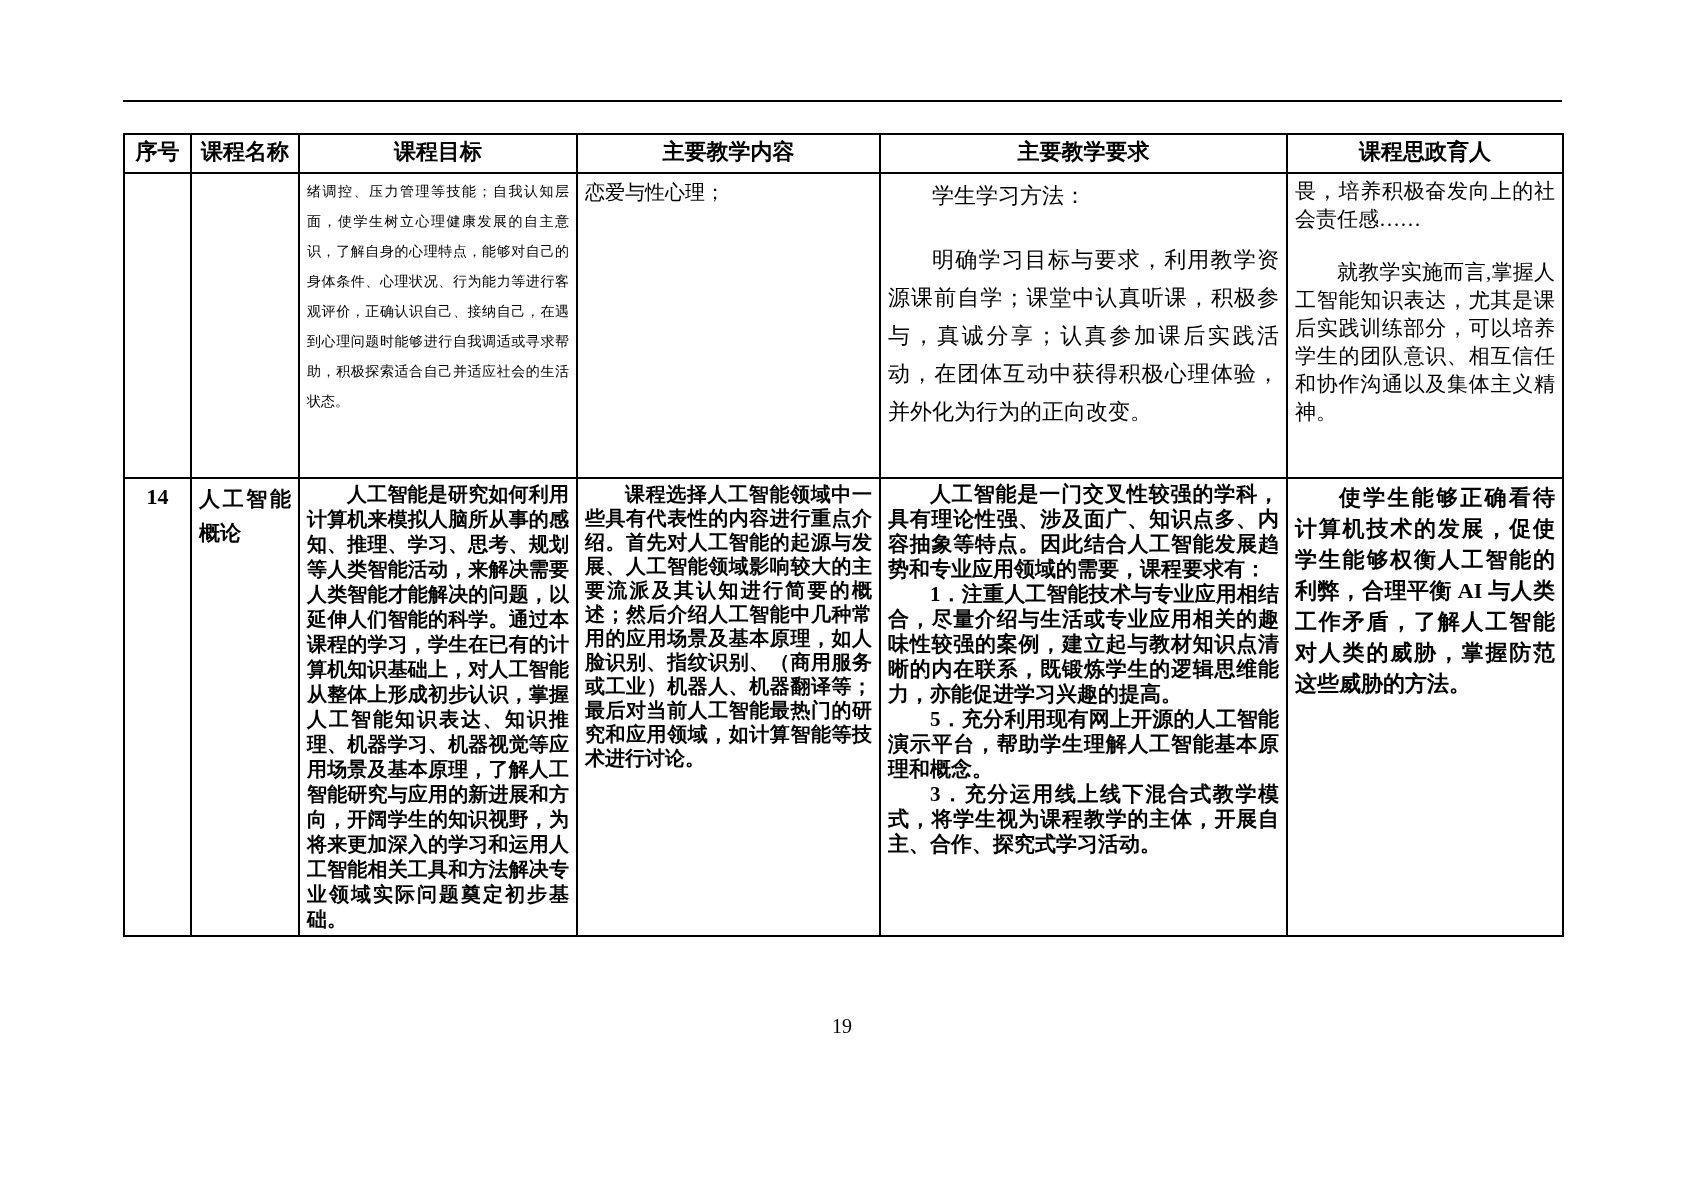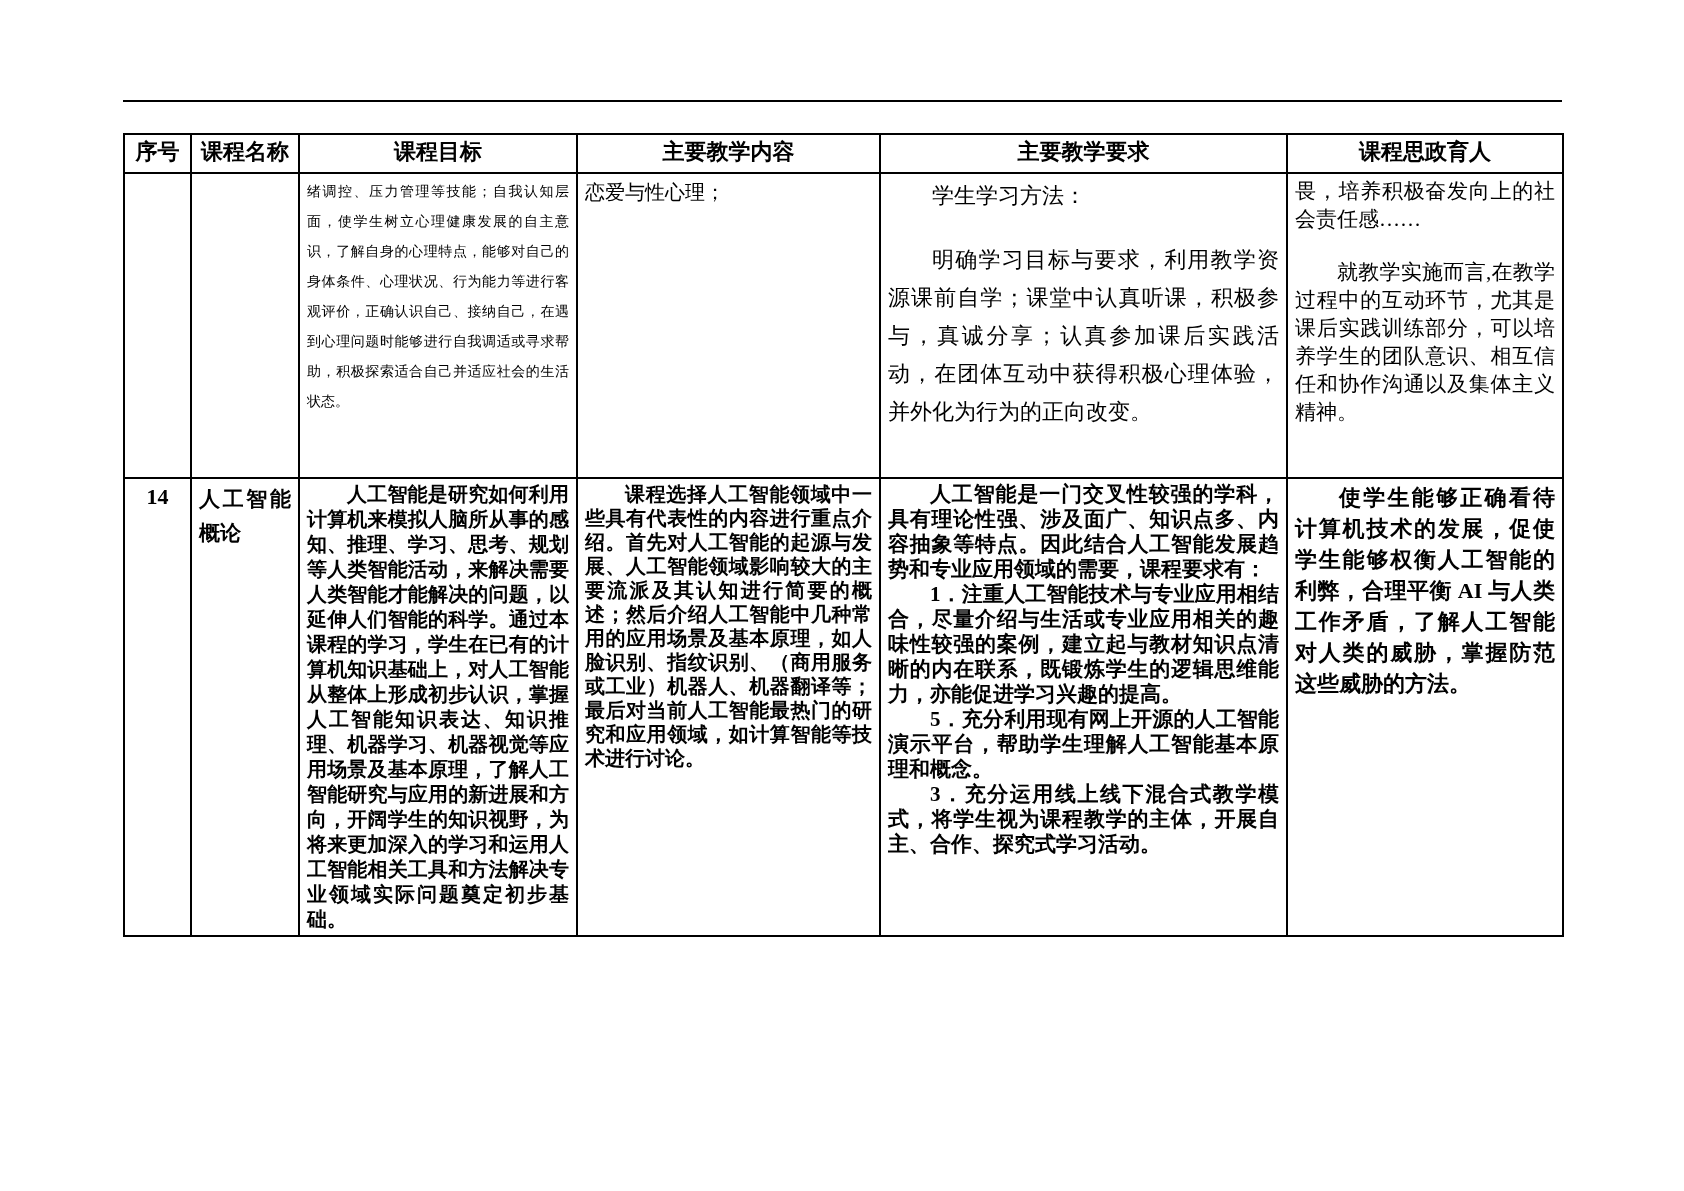--- a/index.html
+++ b/index.html
@@ -107,21 +107,21 @@
               <p class="flush">恋爱与性心理；</p>
             </td>
             <td class="cell-requirements">
               <p class="indent">学生学习方法：</p>
               <p class="blank"></p>
               <p class="indent">明确学习目标与要求，利用教学资源课前自学；课堂中认真听课，积极参与，真诚分享；认真参加课后实践活动，在团体互动中获得积极心理体验，并外化为行为的正向改变。</p>
             </td>
             <td class="cell-ideology">
               <p class="flush">畏，培养积极奋发向上的社会责任感……</p>
               <p class="blank"></p>
-              <p class="indent">就教学实施而言,在教学过程中的互动环节，尤其是课后实践训练部分，可以培养学生的团队意识、相互信任和协作沟通以及集体主义精神。</p>
+              <p class="indent">就教学实施而言,掌握人工智能知识表达，尤其是课后实践训练部分，可以培养学生的团队意识、相互信任和协作沟通以及集体主义精神。</p>
             </td>
           </tr>
           <tr class="row-1">
             <td class="cell-seq">
               <p class="flush">14</p>
             </td>
             <td class="cell-course-name">
               <p class="flush">人工智能概论</p>
             </td>
             <td class="cell-objectives">
@@ -137,13 +137,14 @@
               <p class="indent">3．充分运用线上线下混合式教学模式，将学生视为课程教学的主体，开展自主、合作、探究式学习活动。</p>
             </td>
             <td class="cell-ideology">
               <p class="indent">使学生能够正确看待计算机技术的发展，促使学生能够权衡人工智能的利弊，合理平衡 AI 与人类工作矛盾，了解人工智能对人类的威胁，掌握防范这些威胁的方法。</p>
             </td>
           </tr>
         </tbody>
     </table>
   </div>
 
+  <div class="page-number">19</div>
 </div>
 
 </body></html>

